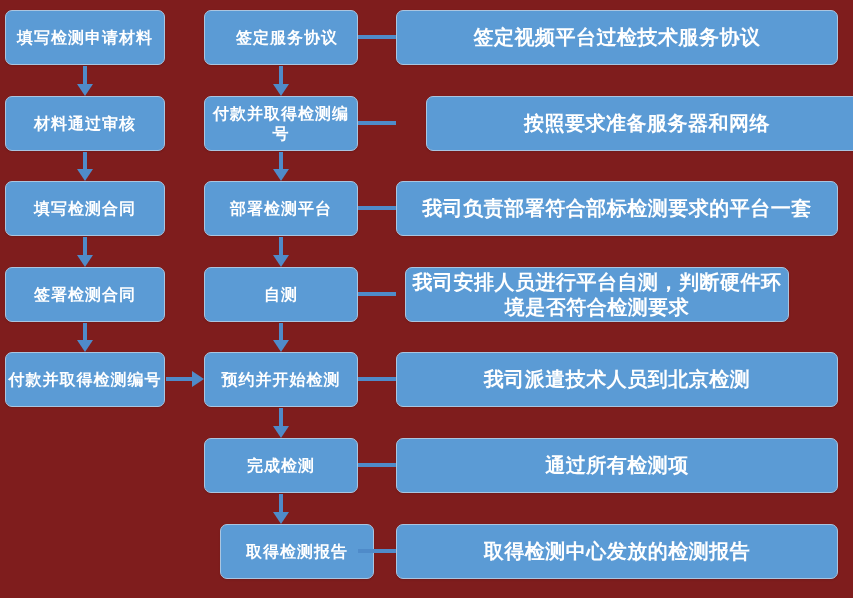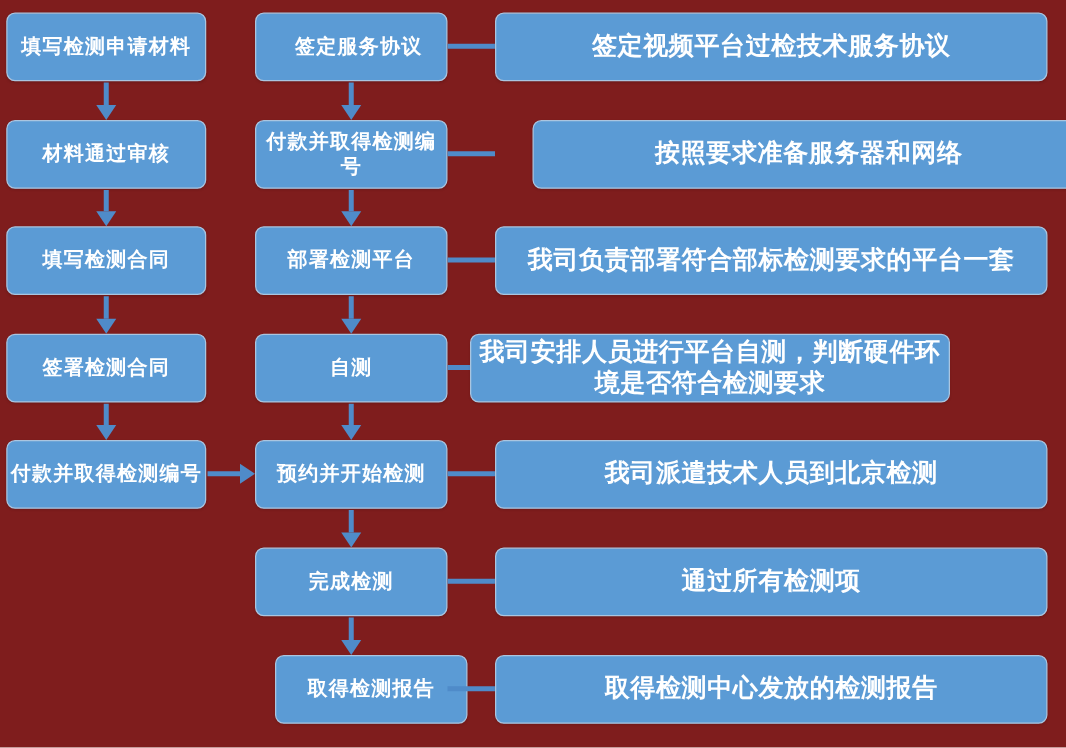--- a/index.html
+++ b/index.html
@@ -147,20 +147,20 @@
   <div class="hline" style="left:358px;top:206px;width:38px;"></div>
   <div class="hline" style="left:358px;top:292px;width:38px;"></div>
   <div class="hline" style="left:358px;top:377px;width:38px;"></div>
   <div class="hline" style="left:358px;top:463px;width:38px;"></div>
   <div class="hline" style="left:358px;top:549px;width:38px;"></div>
 
   <div class="col-right">
     <div class="node" style="left:396px;top:10px;width:442px;height:55px;">签定视频平台过检技术服务协议</div>
     <div class="node" style="left:396px;top:96px;width:442px;height:55px;margin-left:30px;">按照要求准备服务器和网络</div>
     <div class="node" style="left:396px;top:181px;width:442px;height:55px;">我司负责部署符合部标检测要求的平台一套</div>
-    <div class="node" style="left:376px;top:267px;width:384px;height:55px;">我司安排人员进行平台自测，判断硬件环境是否符合检测要求</div>
+    <div class="node" style="left:405px;top:267px;width:384px;height:55px;">我司安排人员进行平台自测，判断硬件环境是否符合检测要求</div>
     <div class="node" style="left:396px;top:352px;width:442px;height:55px;">我司派遣技术人员到北京检测</div>
     <div class="node" style="left:396px;top:438px;width:442px;height:55px;">通过所有检测项</div>
     <div class="node" style="left:396px;top:524px;width:442px;height:55px;">取得检测中心发放的检测报告</div>
   </div>
 
 
 </div>
 
 </body></html>

